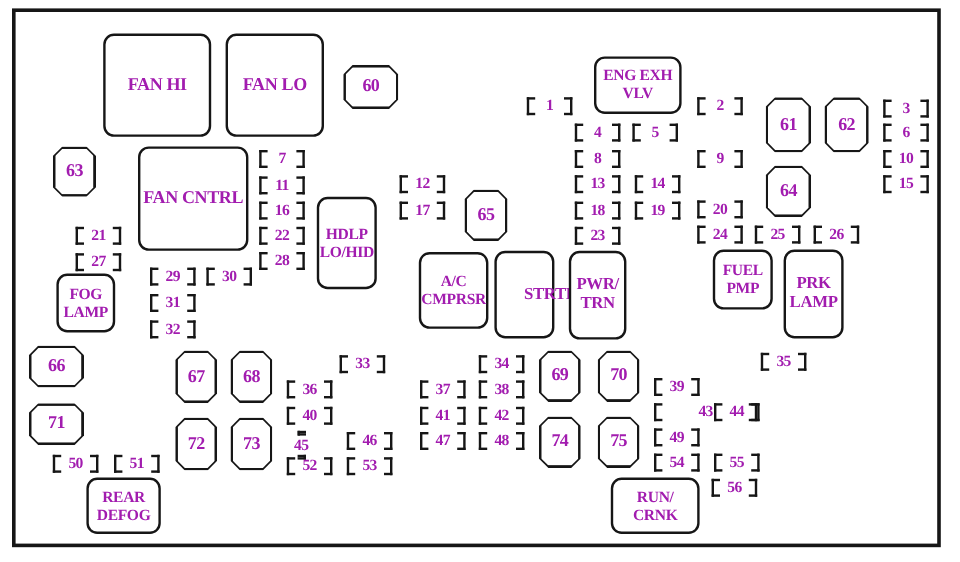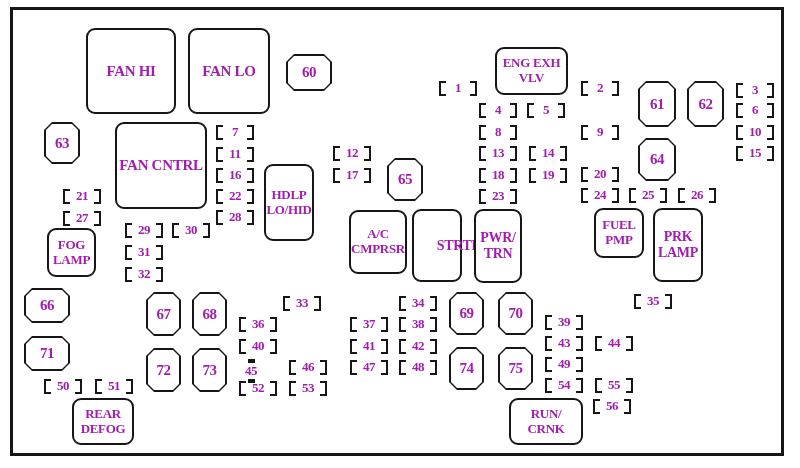--- a/index.html
+++ b/index.html
@@ -347,21 +347,21 @@
       <div class="fuse" style="left: 350px; top: 338px;">
         <span class="br lb"></span>
         <span class="num">41</span>
         <span class="br rb"></span>
       </div>
       <div class="fuse" style="left: 399px; top: 338px;">
         <span class="br lb"></span>
         <span class="num">42</span>
         <span class="br rb"></span>
       </div>
-      <div class="fuse" style="left: 545px; top: 335px;">
+      <div class="fuse" style="left: 545px; top: 335px; gap: 24px;">
         <span class="br lb"></span>
         <span class="num">43</span>
         <span class="br rb"></span>
       </div>
       <div class="fuse" style="left: 595px; top: 335px;">
         <span class="br lb"></span>
         <span class="num">44</span>
         <span class="br rb"></span>
       </div>
       <div class="fuse" style="left: 239px; top: 359px; flex-direction: column;">

